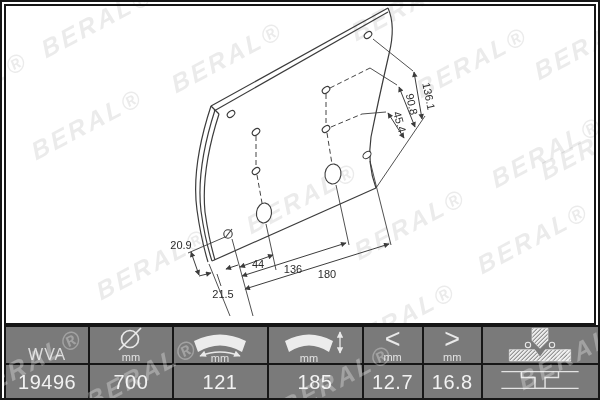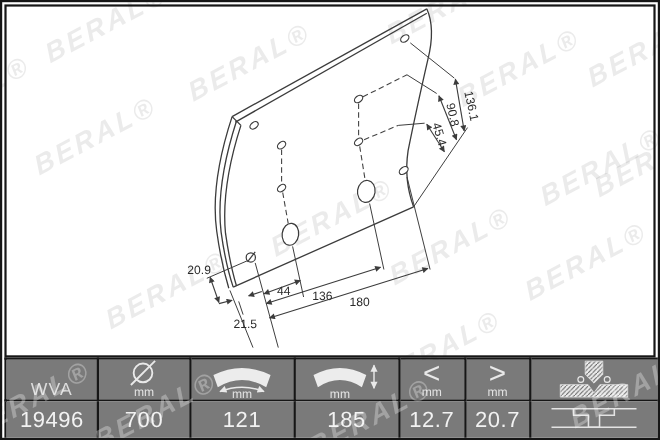--- a/index.html
+++ b/index.html
@@ -213,21 +213,21 @@
             </svg>
           </div>
         </td>
       </tr>
       <tr>
         <td><span class="val">19496</span></td>
         <td><span class="val">700</span></td>
         <td><span class="val">121</span></td>
         <td><span class="val">185</span></td>
         <td><span class="val">12.7</span></td>
-        <td><span class="val">20.7</span></td>
+        <td><span class="val">16.8</span></td>
         <td>
           <svg width="84" height="30" viewBox="0 0 100 34">
             <g stroke="#e3e3e3" stroke-width="1.7" fill="none">
               <path d="M4,7 L96,7"></path>
               <path d="M28,7 L28,14 L44,14 L44,27 L56,27 L56,14 L72,14 L72,7"></path>
               <path d="M4,27 L96,27"></path>
             </g>
           </svg>
         </td>
       </tr>

